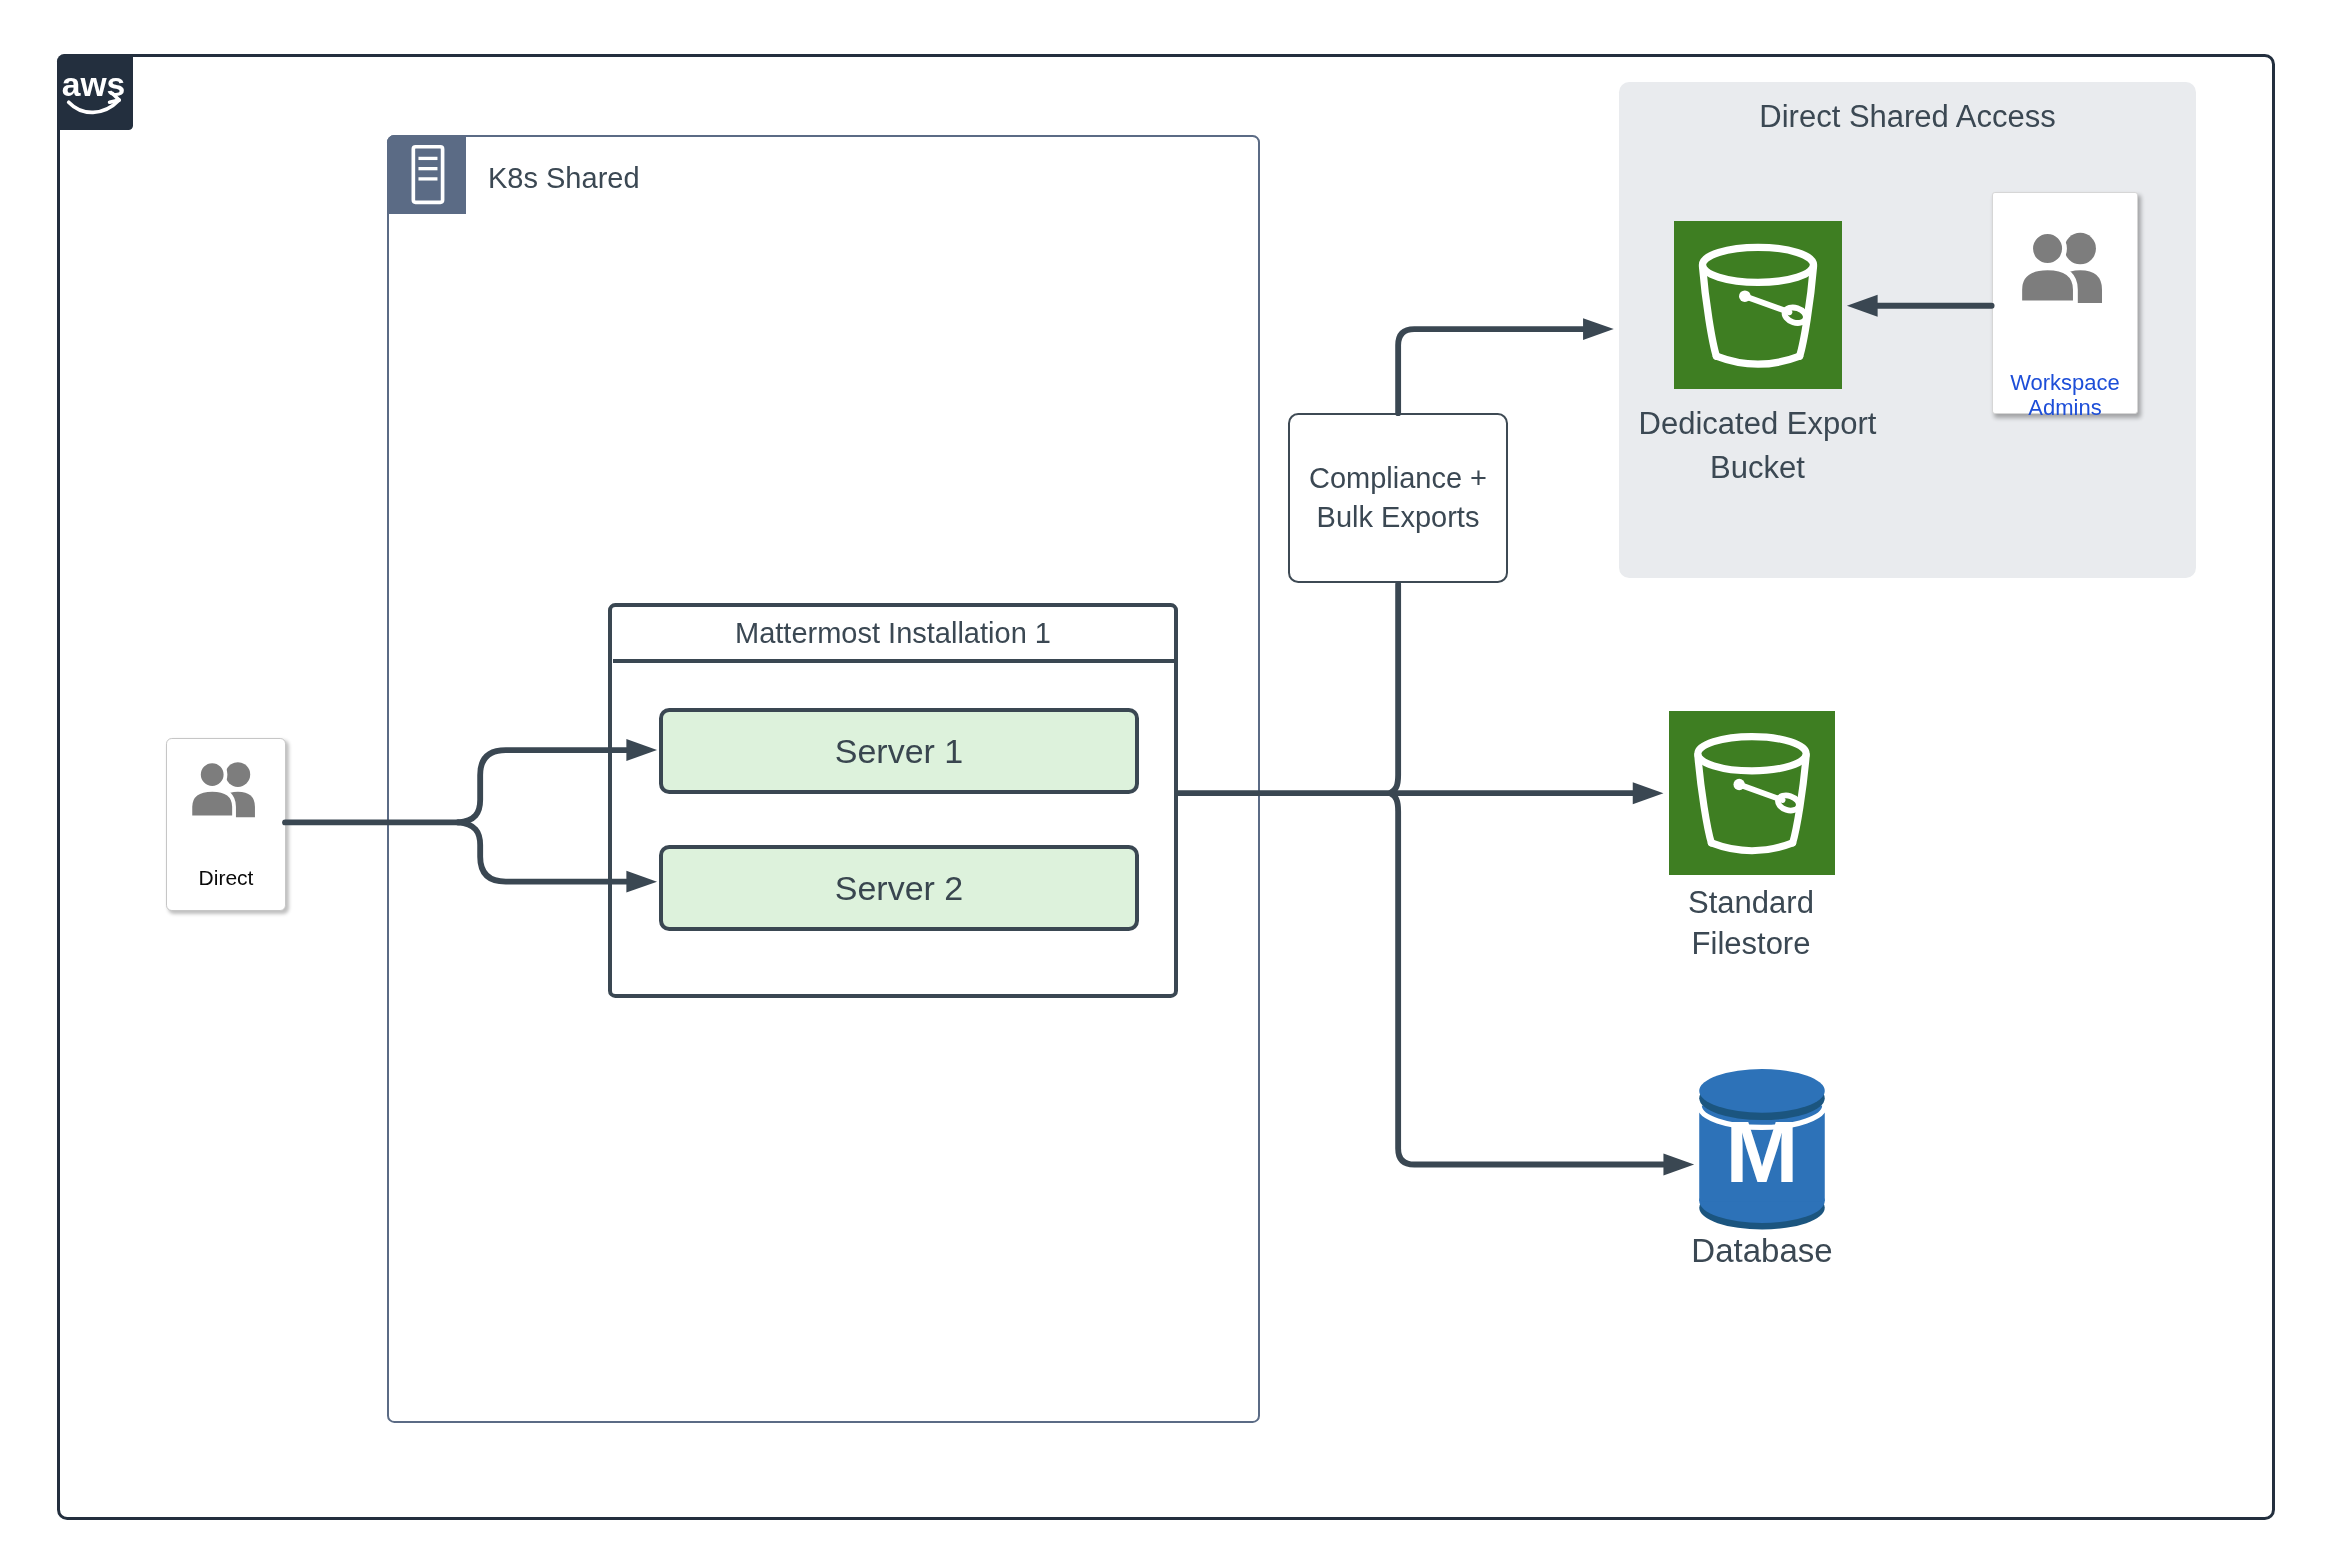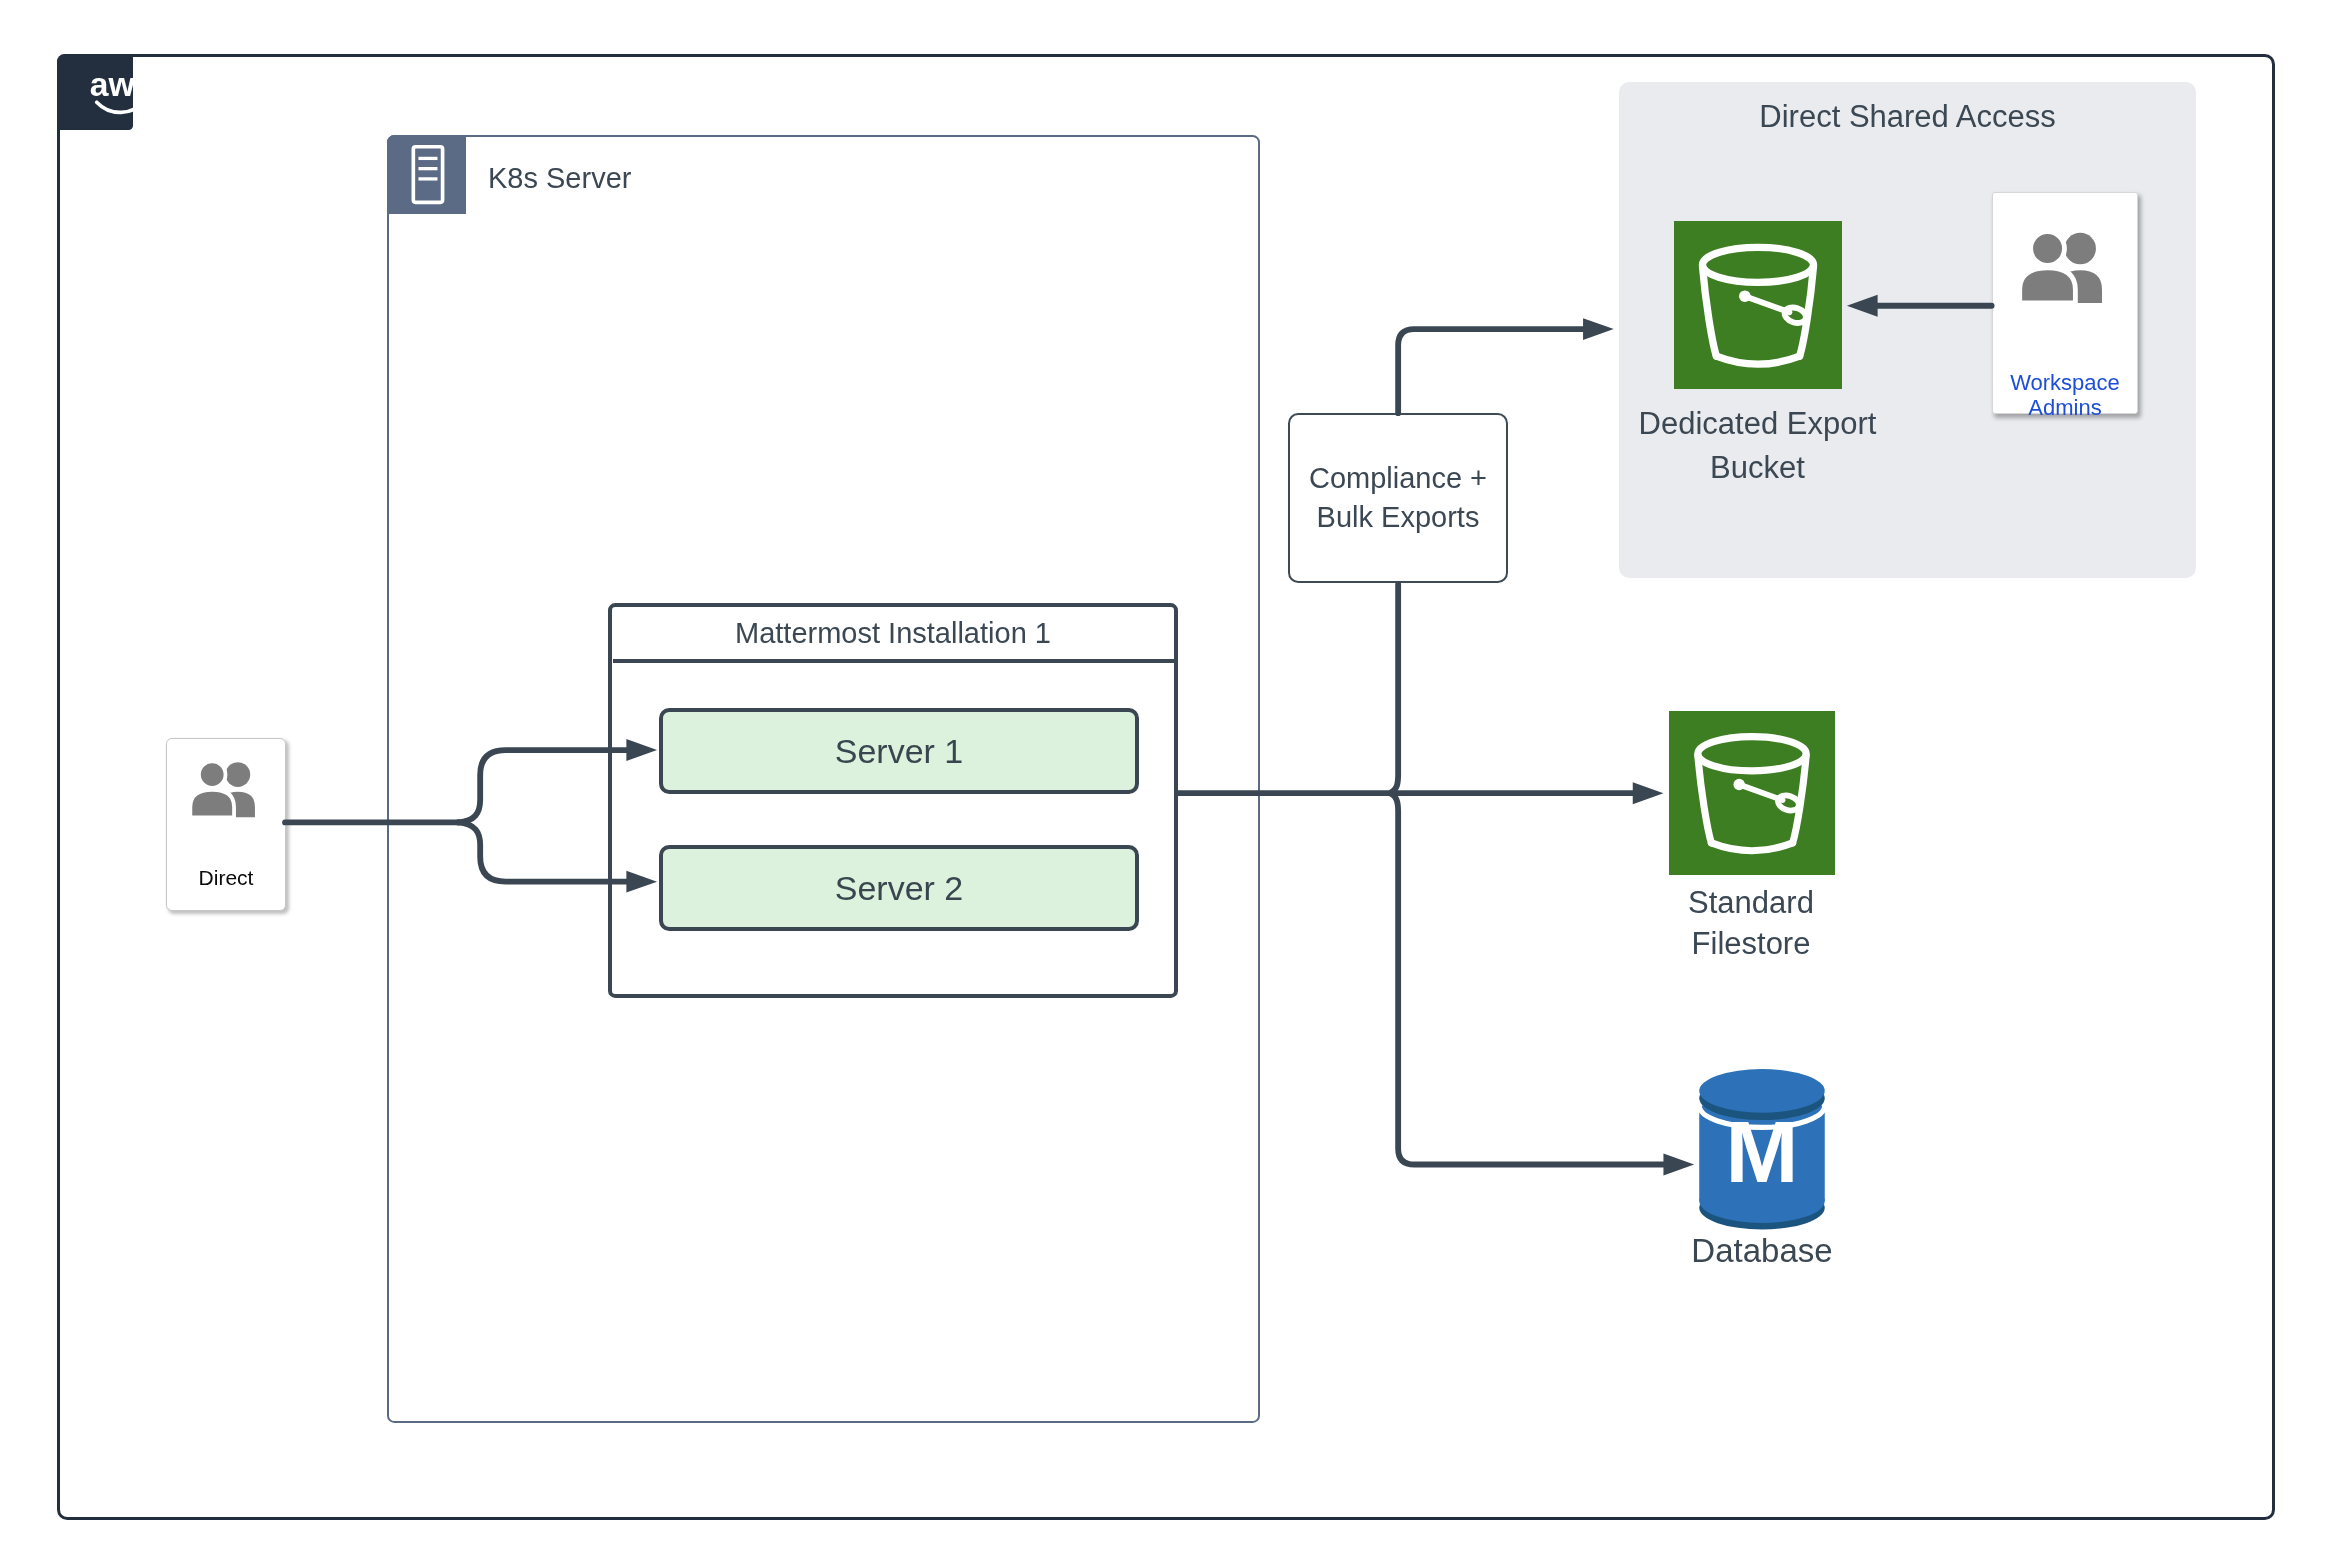--- a/index.html
+++ b/index.html
@@ -4,21 +4,21 @@
 <style>
   html,body{margin:0;padding:0;background:#ffffff;}
   body{width:2330px;height:1563px;position:relative;overflow:hidden;
        font-family:"Liberation Sans", sans-serif;}
   .abs{position:absolute;box-sizing:border-box;}
   .lbl{color:#3b4853;text-align:center;}
   
   .outer-frame{left:57px;top:54px;width:2218px;height:1466px;
     border:3.7px solid #232f3e;border-radius:10.2px;}
   .aws-logo{left:57px;top:54px;width:76px;height:76px;background:#232f3e;
-    border-radius:7.3px 0 4.4px 0;padding-left:28px;}
+    border-radius:7.3px 0 4.4px 0;}
   
   .k8s-frame{left:387px;top:135px;width:873px;height:1288px;
     border:2.9px solid #5b6b85;border-radius:7.3px;}
   .k8s-tab{left:387px;top:135px;width:79px;height:79px;background:#5b6b85;
     border-radius:7.3px 0 0 0;}
   .k8s-label{left:488px;top:161px;width:365px;text-align:left;
     font-size:29px;line-height:34px;}
   
   .users-card{left:166px;top:738px;width:120px;height:173px;background:#fff;
     border:0.7px solid #c6c6c6;border-radius:5.8px;
@@ -80,21 +80,21 @@
 
 <div class="abs k8s-frame"></div>
 <div class="abs k8s-tab">
   <svg viewBox="0 0 108 108" width="79" height="79">
     <rect x="36" y="16" width="40" height="76" rx="3" fill="none" stroke="#ffffff" stroke-width="5"></rect>
     <line x1="43" y1="32" x2="69" y2="32" stroke="#ffffff" stroke-width="4.5"></line>
     <line x1="43" y1="46" x2="69" y2="46" stroke="#ffffff" stroke-width="4.5"></line>
     <line x1="43" y1="60" x2="69" y2="60" stroke="#ffffff" stroke-width="4.5"></line>
   </svg>
 </div>
-<div class="abs lbl k8s-label">K8s Server</div>
+<div class="abs lbl k8s-label">K8s Shared</div>
 
 <div class="abs users-card"></div>
 <div class="abs users-icon">
   <svg viewBox="0 0 100 80" width="95" height="77">
     <circle cx="63" cy="19" r="13" fill="#7d7d7d"></circle>
     <path d="M 45 64 L 45 53 Q 45 37 63 37 Q 81 37 81 53 L 81 64 Z" fill="#7d7d7d"></path>
     <circle cx="36" cy="19" r="14" fill="#7d7d7d" stroke="#ffffff" stroke-width="4"></circle>
     <path d="M 13 64 L 13 53 Q 13 35 36 35 Q 59 35 59 53 L 59 64 Z" fill="#7d7d7d" stroke="#ffffff" stroke-width="4"></path>
   </svg>
 </div>

